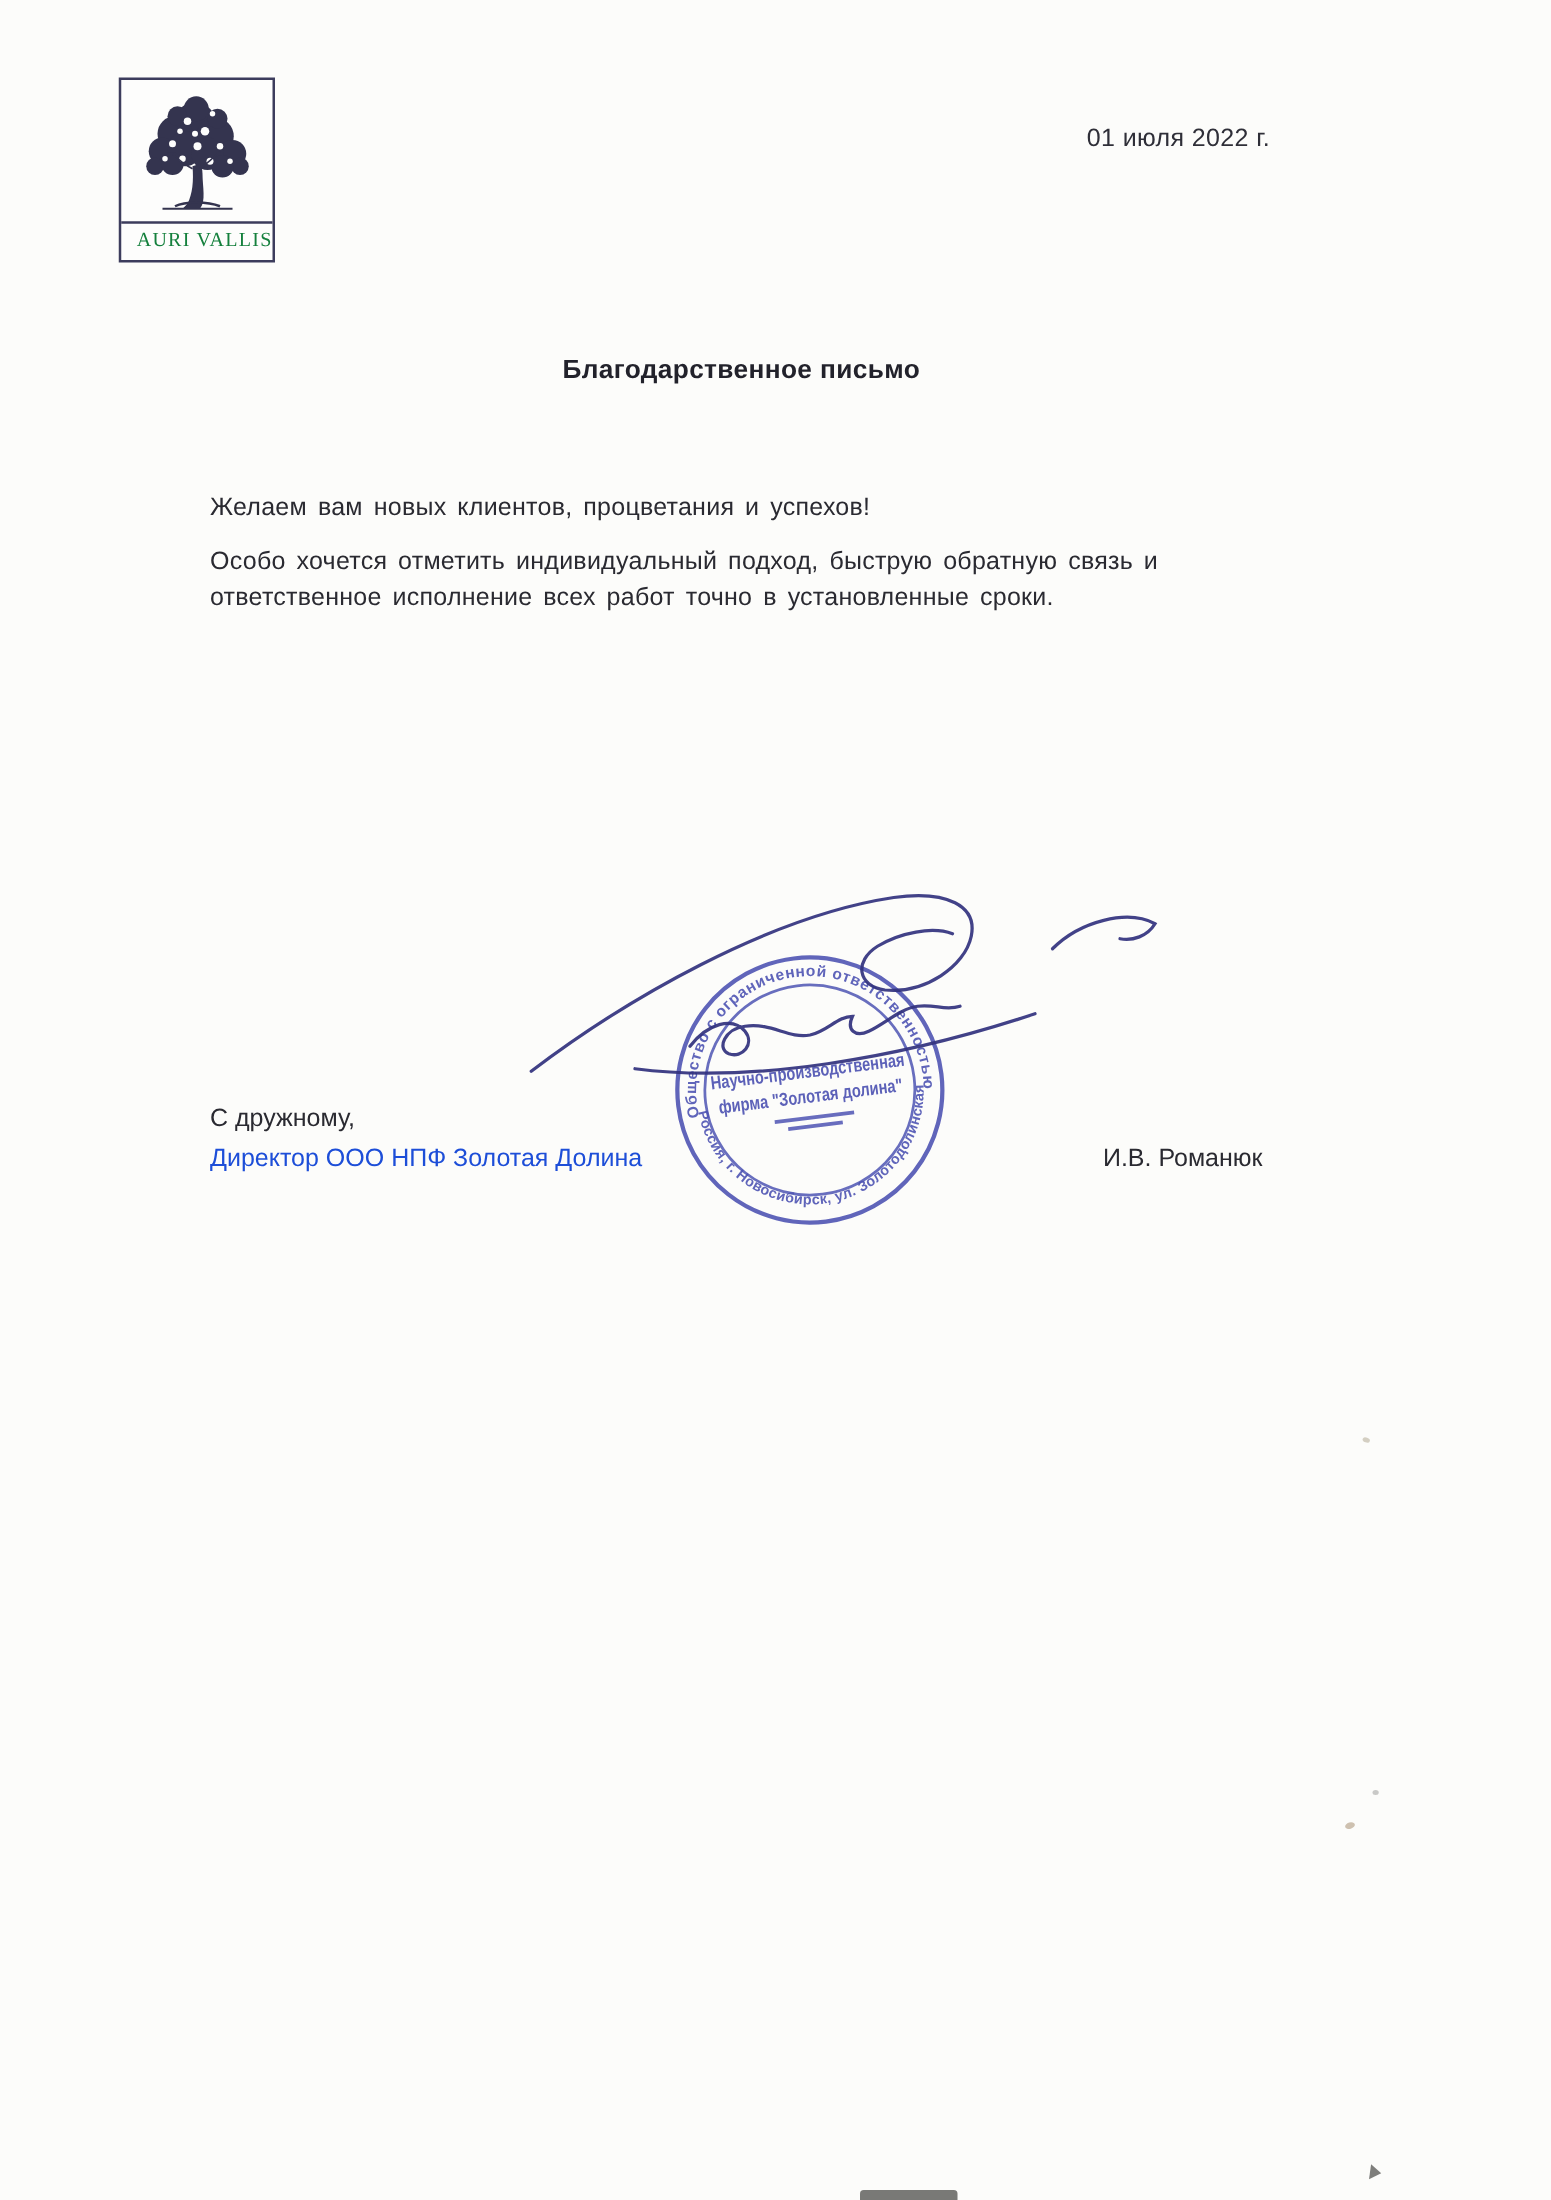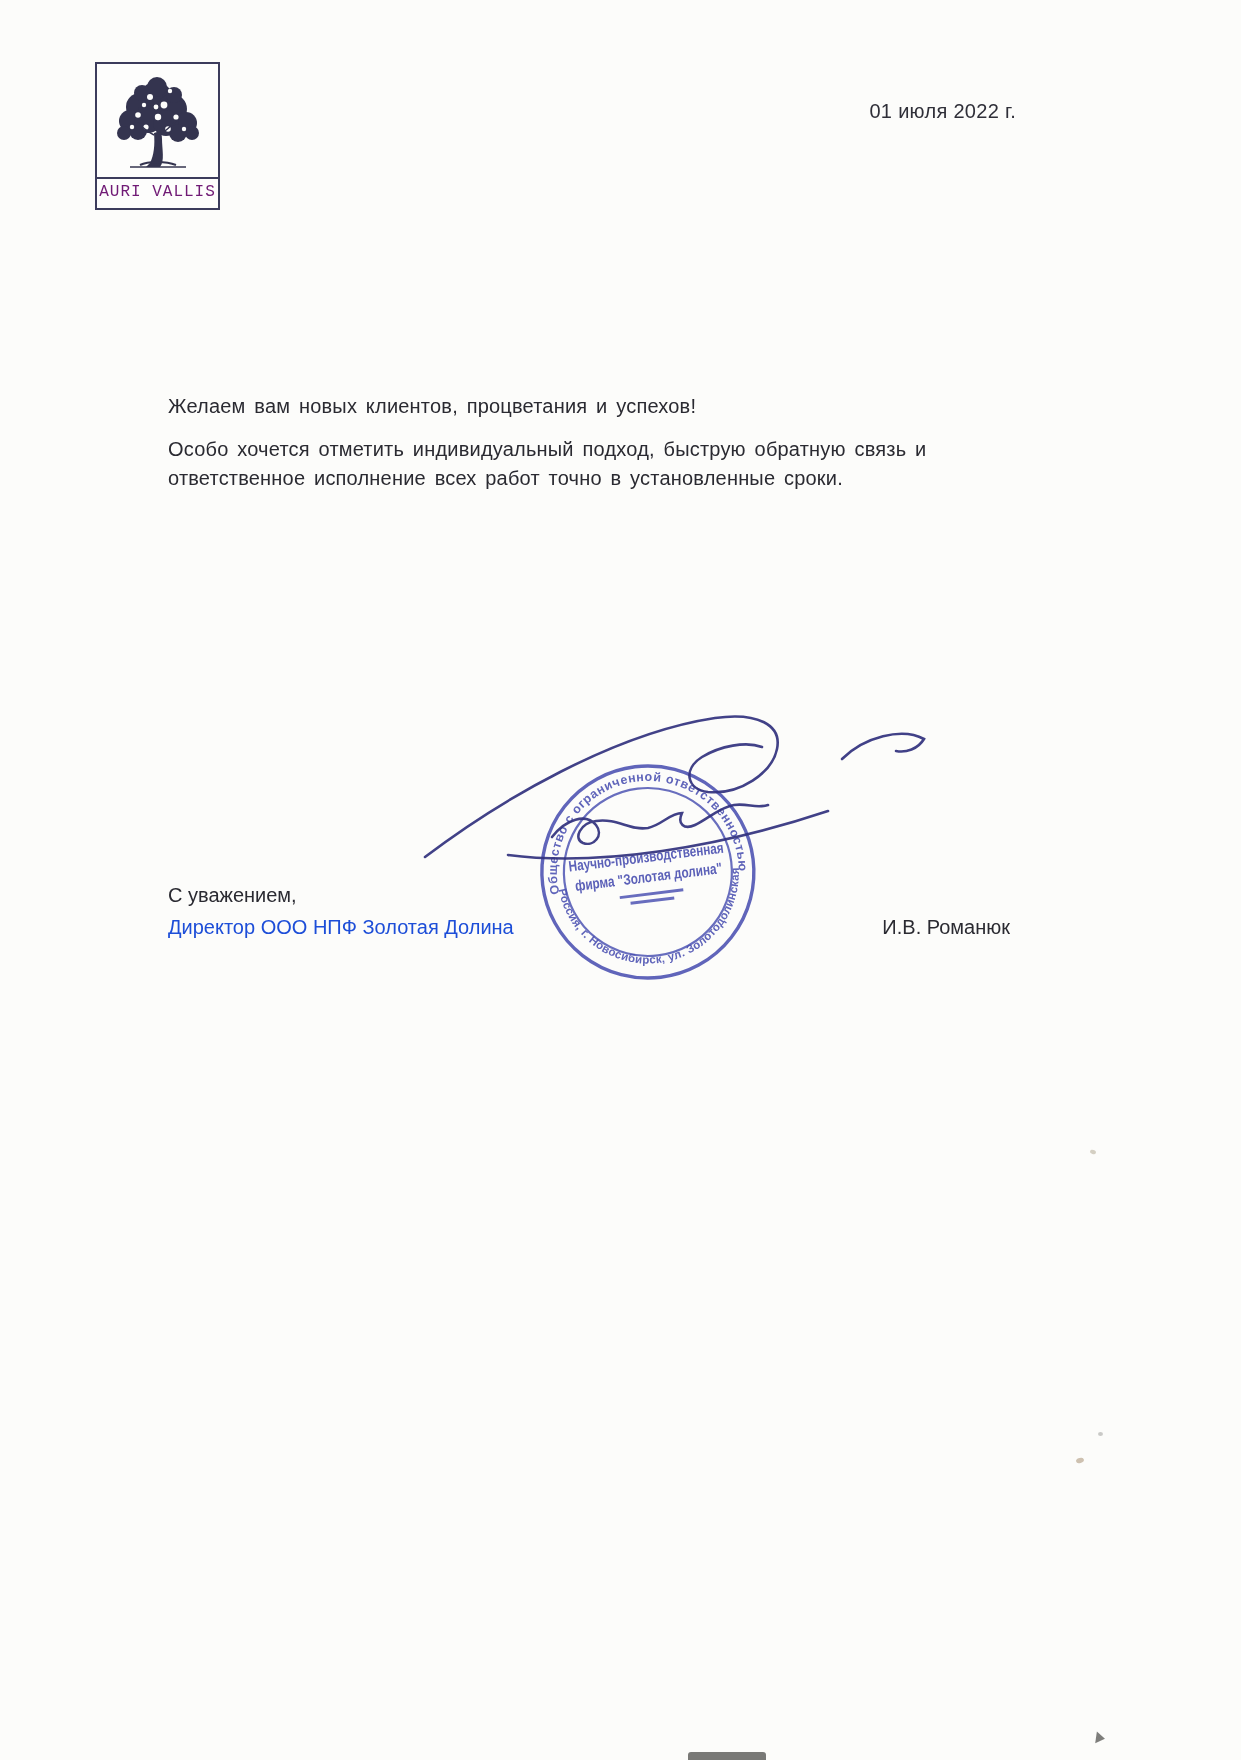--- a/index.html
+++ b/index.html
@@ -19,24 +19,24 @@
     width:125px; height:148px;
     border:2px solid #3c3c5c;
     background:#fdfdfc;
     box-sizing:border-box;
     display:flex; flex-direction:column;
   }
   .logo-tree { flex:1 1 auto; display:flex; align-items:flex-end; justify-content:center; overflow:hidden; }
   .logo-label {
     border-top:2px solid #3c3c5c;
     height:29px; line-height:27px;
-    text-align:center;
-    font-family:Liberation Mono, monospace;
+    text-align:right;
+    font-family:Liberation Serif, serif;
     font-size:16px; letter-spacing:1px;
-    color:#701a75;
+    color:#15803d;
   }
 
   
   .date {
     position:absolute; top:100px; right:225px;
     font-size:20px; color:#2f2f38;
     letter-spacing:0.3px;
   }
   .title {
     position:absolute; left:168px; top:284px; width:850px;
@@ -140,20 +140,21 @@
         <path stroke="#34344f" stroke-width="2" fill="none" d="M38 100 C46 96 64 96 74 100"></path>
         <path stroke="#34344f" stroke-width="1.6" fill="none" d="M28 102 L84 102"></path>
         <path stroke="#34344f" stroke-width="1.4" fill="none" d="M52 70 C44 66 40 62 36 58 M58 70 C66 64 70 60 74 56"></path>
       </svg>
     </div>
     <div class="logo-label">AURI VALLIS</div>
   </div>
 
   <div class="date">01 июля 2022 г.</div>
 
+  <div class="title">Благодарственное письмо</div>
 
   <div class="body-text">
     <p>Желаем вам новых клиентов, процветания и успехов!</p>
     <p>Особо хочется отметить индивидуальный подход, быструю обратную связь и ответственное исполнение всех работ точно в установленные сроки.</p>
   </div>
 
   <div class="stamp-wrap">
     <svg width="246" height="246" viewBox="0 0 246 246">
       <g stroke="#4046ad" fill="none">
         <circle cx="123" cy="122" r="106" stroke-width="3.4" opacity="0.9"></circle>
@@ -186,21 +187,21 @@
       <path d="M 35,162 C 110,105 225,38 325,23 C 368,17 392,30 387,54 C 382,78 350,100 318,97 C 296,94 293,74 312,62 C 330,51 356,46 372,52"></path>
 
       <path d="M 162,142 C 176,124 196,118 206,130 C 214,140 204,152 193,148 C 183,144 190,128 206,126 C 228,123 240,136 258,133 C 272,130 280,118 292,118 C 287,129 294,135 305,130 C 318,124 330,112 344,110 C 358,108 366,114 378,110"></path>
 
       <path d="M 118,160 C 210,172 330,152 438,116"></path>
 
       <path d="M 452,64 C 474,42 512,32 534,44 C 528,54 516,58 506,56"></path>
     </g>
   </svg>
 
-  <div class="closing">С уважением,</div>
+  <div class="closing">С дружному,</div>
   <div class="position-line">Директор ООО НПФ Золотая Долина</div>
   <div class="signer-name">И.В. Романюк</div>
 
   <div class="speck speck-1"></div>
   <div class="speck speck-2"></div>
   <div class="speck speck-3"></div>
   <div class="corner-mark"></div>
   <div class="bottom-sliver"></div>
 
 </div>

